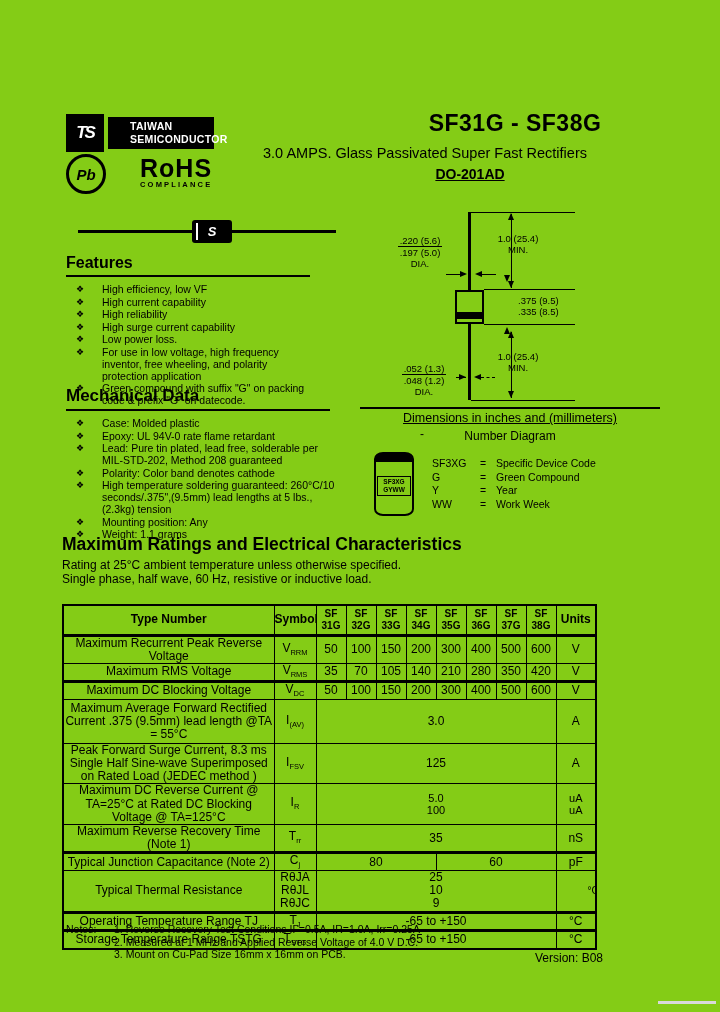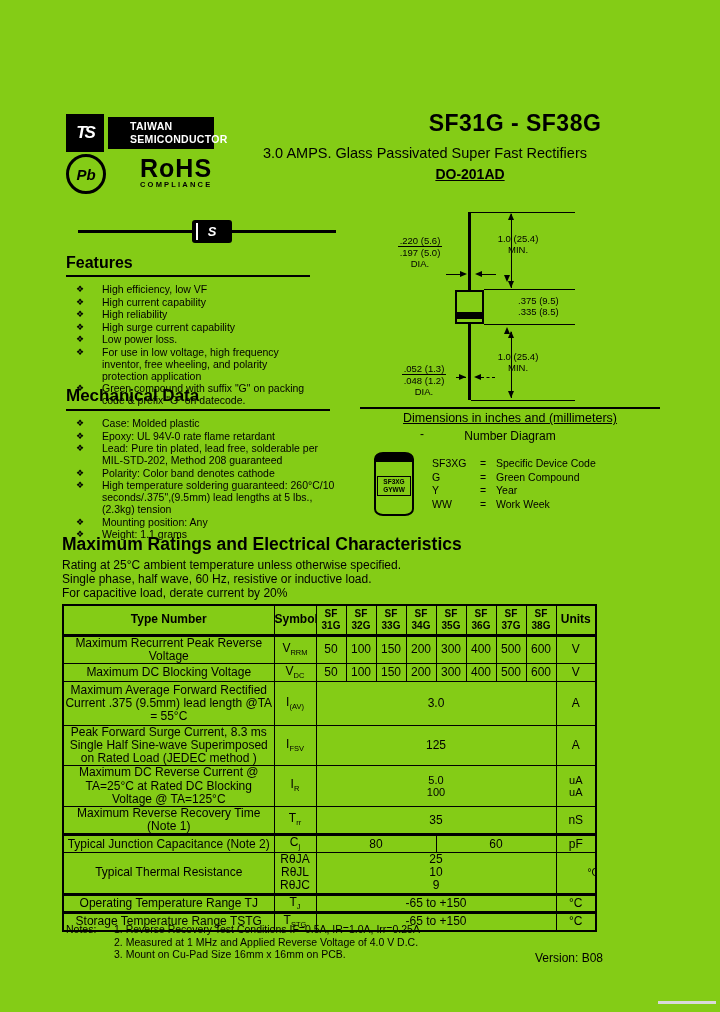--- a/index.html
+++ b/index.html
@@ -281,21 +281,20 @@
           <span class="le">=</span>
           <span>Work Week</span>
         </div>
     </div>
   </div>
 
   <div class="abs ratings" style="left:62px; top:534px; width:600px;">
     <div class="ratings-title">Maximum Ratings and Electrical Characteristics</div>
     <p>Rating at 25°C ambient temperature unless otherwise specified.</p>
     <p>Single phase, half wave, 60 Hz, resistive or inductive load.</p>
-    <p>For capacitive load, derate current by 20%</p>
   </div>
 
   <table class="ratings abs" style="left:62px; top:604px;">
     <colgroup>
       <col style="width:211px">
         <col style="width:42px">
       <col style="width:30px">
         <col style="width:30px">
         <col style="width:30px">
         <col style="width:30px">
@@ -347,20 +346,33 @@
       <td class="nm">Maximum Recurrent Peak Reverse Voltage</td>
       <td class="sym"><span>V</span><sub>RRM</sub></td>
       <td>50</td>
       <td>100</td>
       <td>150</td>
       <td>200</td>
       <td>300</td>
       <td>400</td>
       <td>500</td>
       <td>600</td>
+      <td>V</td>
+    </tr>
+    <tr style="height:18px;" class="thick">
+      <td class="nm">Maximum RMS Voltage</td>
+      <td class="sym"><span>V</span><sub>RMS</sub></td>
+      <td>35</td>
+      <td>70</td>
+      <td>105</td>
+      <td>140</td>
+      <td>210</td>
+      <td>280</td>
+      <td>350</td>
+      <td>420</td>
       <td>V</td>
     </tr>
     <tr style="height:18px;">
       <td class="nm">Maximum DC Blocking Voltage</td>
       <td class="sym"><span>V</span><sub>DC</sub></td>
       <td>50</td>
       <td>100</td>
       <td>150</td>
       <td>200</td>
       <td>300</td>

